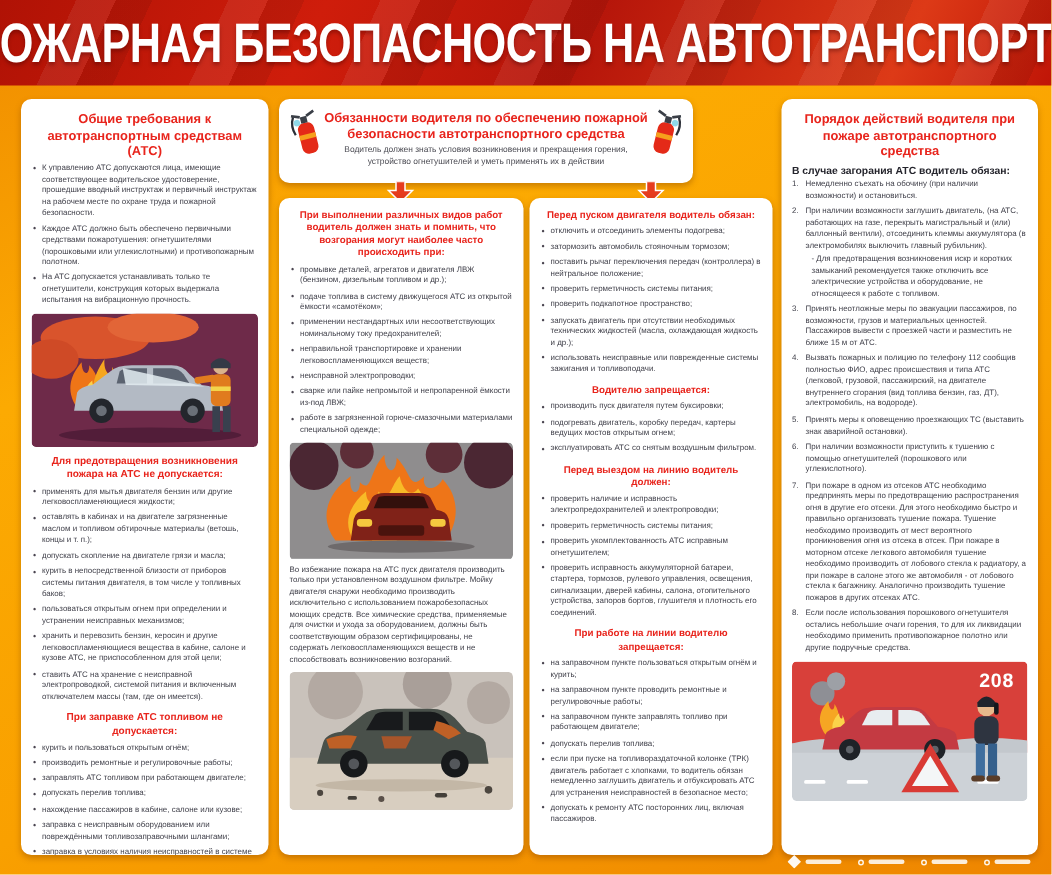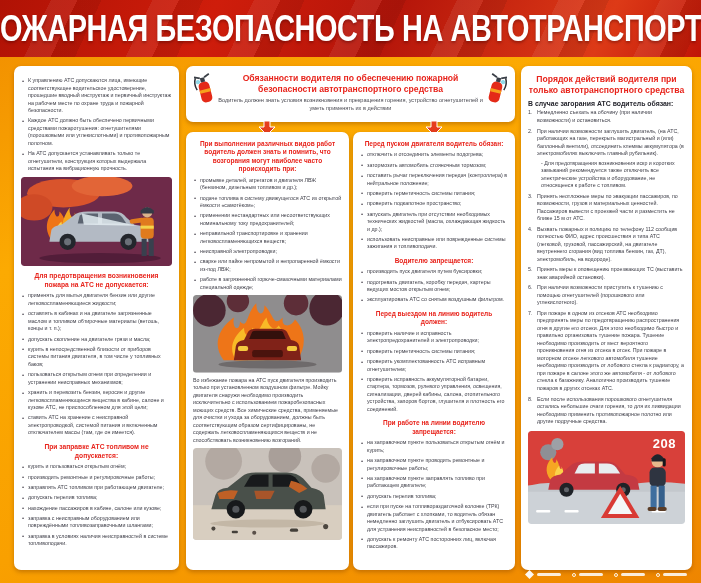--- a/index.html
+++ b/index.html
@@ -23,21 +23,21 @@
     position:relative; color:#fff; font-weight:900; font-size:37px; line-height:1;
     white-space:nowrap; transform:scaleX(.78); letter-spacing:-.5px;
     text-shadow:0 2px 3px rgba(60,0,0,.35);
   }
   
   .card {
     position:absolute; background:#fff; border-radius:7px;
     box-shadow:0 2px 4px rgba(110,45,0,.35); padding:8px 7px; overflow:hidden;
   }
   .col1       { left:14px;  top:66px;  width:165px; height:504px; }
-  .col2-head  { left:186px; top:66px;  width:329px; height:56px;  padding:7px 30px; }
+  .col2-head  { left:186px; top:66px;  width:276px; height:56px;  padding:7px 30px; }
   .col2-left  { left:186px; top:132px; width:163px; height:438px; }
   .col2-right { left:353px; top:132px; width:162px; height:438px; }
   .col3       { left:521px; top:66px;  width:171px; height:504px; }
 
   .card-title { color:#e8241c; font-weight:bold; text-align:center; font-size:8.6px; line-height:1.25; }
   .section-title { color:#e8241c; font-weight:bold; text-align:center; font-size:6.7px; line-height:1.3; margin:6px 2px 3px; }
   .col2-left .section-title, .col2-right .section-title { font-size:6.5px; }
 
   .bullets { list-style:none; margin-top:3px; }
   .bullets li {
@@ -83,20 +83,21 @@
 </head>
 <body>
 
 <div class="poster">
 
   <header class="poster-header">
     <div class="poster-title">ПОЖАРНАЯ БЕЗОПАСНОСТЬ НА АВТОТРАНСПОРТЕ</div>
   </header>
 
   <section class="card col1">
+    <h2 class="card-title">Общие требования к автотранспортным средствам (АТС)</h2>
     <ul class="bullets">
         <li>К управлению АТС допускаются лица, имеющие соответствующее водительское удостоверение, прошедшие вводный инструктаж и первичный инструктаж на рабочем месте по охране труда и пожарной безопасности.</li>
         <li>Каждое АТС должно быть обеспечено первичными средствами пожаротушения: огнетушителями (порошковыми или углекислотными) и противопожарным полотном.</li>
         <li>На АТС допускается устанавливать только те огнетушители, конструкция которых выдержала испытания на вибрационную прочность.</li>
       </ul>
 
     <div class="illustration">
       <svg viewBox="0 0 149 88">
         <rect width="149" height="88" fill="#6e2a49"></rect>
         <ellipse cx="42" cy="16" rx="36" ry="14" fill="#d9542c"></ellipse>
@@ -277,21 +278,21 @@
         <li>на заправочном пункте пользоваться открытым огнём и курить;</li>
         <li>на заправочном пункте проводить ремонтные и регулировочные работы;</li>
         <li>на заправочном пункте заправлять топливо при работающем двигателе;</li>
         <li>допускать перелив топлива;</li>
         <li>если при пуске на топливораздаточной колонке (ТРК) двигатель работает с хлопками, то водитель обязан немедленно заглушить двигатель и отбуксировать АТС для устранения неисправностей в безопасное место;</li>
         <li>допускать к ремонту АТС посторонних лиц, включая пассажиров.</li>
       </ul>
   </section>
 
   <section class="card col3">
-    <h2 class="card-title">Порядок действий водителя при только автотранспортного средства</h2>
+    <h2 class="card-title">Порядок действий водителя при пожаре автотранспортного средства</h2>
     <div class="col3-sub">В случае загорания АТС водитель обязан:</div>
     <ol class="steps">
         <li class="step"><span>Немедленно съехать на обочину (при наличии возможности) и остановиться.</span></li>
         <li class="step"><span>При наличии возможности заглушить двигатель, (на АТС, работающих на газе, перекрыть магистральный и (или) баллонный вентили), отсоединить клеммы аккумулятора (в электромобилях выключить главный рубильник).</span><div class="step-note">- Для предотвращения возникновения искр и коротких замыканий рекомендуется также отключить все электрические устройства и оборудование, не относящееся к работе с топливом.</div></li>
         <li class="step"><span>Принять неотложные меры по эвакуации пассажиров, по возможности, грузов и материальных ценностей. Пассажиров вывести с проезжей части и разместить не ближе 15 м от АТС.</span></li>
         <li class="step"><span>Вызвать пожарных и полицию по телефону 112 сообщив полностью ФИО, адрес происшествия и типа АТС (легковой, грузовой, пассажирский, на двигателе внутреннего сгорания (вид топлива бензин, газ, ДТ), электромобиль, на водороде).</span></li>
         <li class="step"><span>Принять меры к оповещению проезжающих ТС (выставить знак аварийной остановки).</span></li>
         <li class="step"><span>При наличии возможности приступить к тушению с помощью огнетушителей (порошкового или углекислотного).</span></li>
         <li class="step"><span>При пожаре в одном из отсеков АТС необходимо предпринять меры по предотвращению распространения огня в другие его отсеки. Для этого необходимо быстро и правильно организовать тушение пожара. Тушение необходимо производить от мест вероятного проникновения огня из отсека в отсек. При пожаре в моторном отсеке легкового автомобиля тушение необходимо производить от лобового стекла к радиатору, а при пожаре в салоне этого же автомобиля - от лобового стекла к багажнику. Аналогично производить тушение пожаров в других отсеках АТС.</span></li>
         <li class="step"><span>Если после использования порошкового огнетушителя остались небольшие очаги горения, то для их ликвидации необходимо применить противопожарное полотно или другие подручные средства.</span></li>

